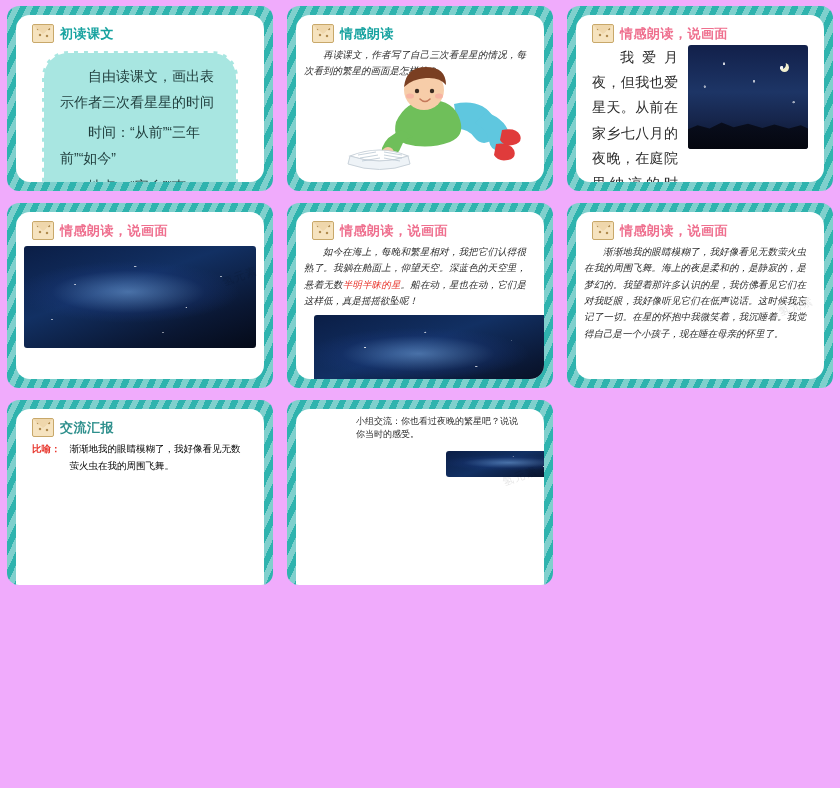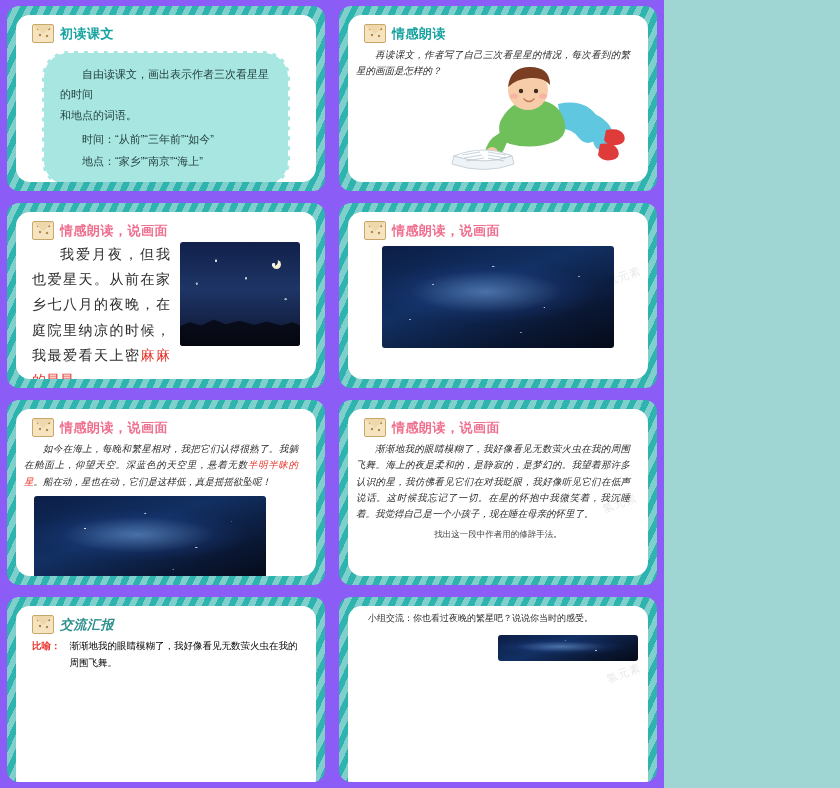--- a/index.html
+++ b/index.html
@@ -3,26 +3,26 @@
 <meta charset="utf-8">
 <style>
   html,body{margin:0;padding:0;}
   body{
     width:840px;height:788px;
     background:#9fd5d2;
     font-family:"Liberation Sans","DejaVu Sans",sans-serif;
     overflow:hidden;
   }
   .deck{
-    width:664px;height:788px;
+    width:840px;height:788px;
     display:grid;
-    grid-template-columns:1fr 1fr;
+    grid-template-columns:1fr 1fr 1fr;
     grid-template-rows:repeat(4,197px);
     box-sizing:border-box;
-    background:#8b5cf6;
+    background:#f0abfc;
   }
   
   .slide{
     position:relative;
     margin:6px 7px;
     border-radius:12px;
     background:
       repeating-linear-gradient(115deg,#2fb3ae 0px,#2fb3ae 6px,#7fd0cd 6px,#7fd0cd 12px);
     overflow:hidden;
     box-sizing:border-box;
@@ -62,38 +62,38 @@
       radial-gradient(circle at 3px 3px,#b08b4f 1.4px,transparent 1.6px),
       radial-gradient(circle at 9px 5px,#b08b4f 1.4px,transparent 1.6px),
       radial-gradient(circle at 14px 3px,#b08b4f 1.4px,transparent 1.6px),
       radial-gradient(circle at 5px 9px,#b08b4f 1.4px,transparent 1.6px),
       radial-gradient(circle at 12px 10px,#b08b4f 1.4px,transparent 1.6px);
   }
   .hdr-title{
     font-size:13px;font-weight:bold;color:#18a3a0;letter-spacing:.5px;
   }
   .hdr-title.pink{color:#ef6f8e;}
-  .hdr-title.dark{color:#2d8f8c;font-style:italic;}
+  .hdr-title.dark{color:#2d8f8c;}
   
   .body{
     padding:4px 18px 0 8px;
     font-size:9.5px;line-height:1.72;color:#2b2b2b;
     text-align:justify;
     font-style:italic;
   }
   .indent{text-indent:2em;}
   .red{color:#e8352c;}
   
   .bubble{
     margin:8px 26px 0 26px;
     background:#a8e6e1;
     border:2px dashed #ffffff;
     border-radius:26px;
     padding:11px 16px 13px 16px;
-    font-size:11px;line-height:1.85;color:#1e3c3b;
+    font-size:14px;line-height:1.85;color:#1e3c3b;
   }
   .bubble .l1{text-indent:2em;}
   .bubble .l2{margin-top:4px;text-indent:2em;}
   .bubble .l3{margin-top:2px;text-indent:2em;}
   
   .row{display:flex;gap:10px;padding:2px 16px 0 16px;}
   .col-txt{flex:1;font-size:14px;line-height:1.8;color:#2b2b2b;text-align:justify;}
   .photo{
     border-radius:3px;
     position:relative;overflow:hidden;
@@ -139,40 +139,39 @@
     font-size:11px;color:rgba(0,0,0,.10);
     transform:rotate(-20deg);
     letter-spacing:1px;
     pointer-events:none;
   }
   .wm2{right:10px;top:52%;}
   .note{font-size:8.5px;color:#444;text-align:center;margin-top:6px;}
   .compare{display:flex;gap:9px;padding:4px 16px 0 16px;font-size:9.5px;line-height:1.75;}
   .cmp-label{color:#e8352c;font-weight:bold;flex:0 0 auto;}
   .grp{padding:6px 20px 0 20px;font-size:9.5px;color:#2b2b2b;}
-  .sub-note{font-size:9px;}
+  .sub-note{font-size:9px;margin-left:40px;}
 </style>
 </head>
 <body>
 
 <div class="deck">
 
   <div class="slide">
     <div class="inner">
       <div class="hdr">
         <span class="badge">
           <span class="env"></span>
             <span class="dots"></span>
             <span class="flap"></span>
         </span>
         <span class="hdr-title">初读课文</span>
       </div>
       <div class="bubble">
         <div class="l1">自由读课文，画出表示作者三次看星星的时间</div>
-        <div>和地点的词语。</div>
         <div class="l2">时间：“从前”“三年前”“如今”</div>
         <div class="l3">地点：“家乡”“南京”“海上”</div>
       </div>
     </div>
   </div>
 
   <div class="slide">
     <div class="inner">
       <div class="hdr">
         <span class="badge">
@@ -275,21 +274,20 @@
     <div class="inner">
       <div class="hdr">
         <span class="badge">
           <span class="env"></span>
             <span class="dots"></span>
             <span class="flap"></span>
         </span>
         <span class="hdr-title pink">情感朗读，说画面</span>
       </div>
       <div class="body indent">渐渐地我的眼睛模糊了，我好像看见无数萤火虫在我的周围飞舞。海上的夜是柔和的，是静寂的，是梦幻的。我望着那许多认识的星，我仿佛看见它们在对我眨眼，我好像听见它们在低声说话。这时候我忘记了一切。在星的怀抱中我微笑着，我沉睡着。我觉得自己是一个小孩子，现在睡在母亲的怀里了。</div>
-      <div class="note">找出这一段中作者用的修辞手法。</div>
       <div class="wm wm2">氢元素</div>
     </div>
   </div>
 
   <div class="slide cut">
     <div class="inner">
       <div class="hdr">
         <span class="badge">
           <span class="env"></span>
             <span class="dots"></span>

